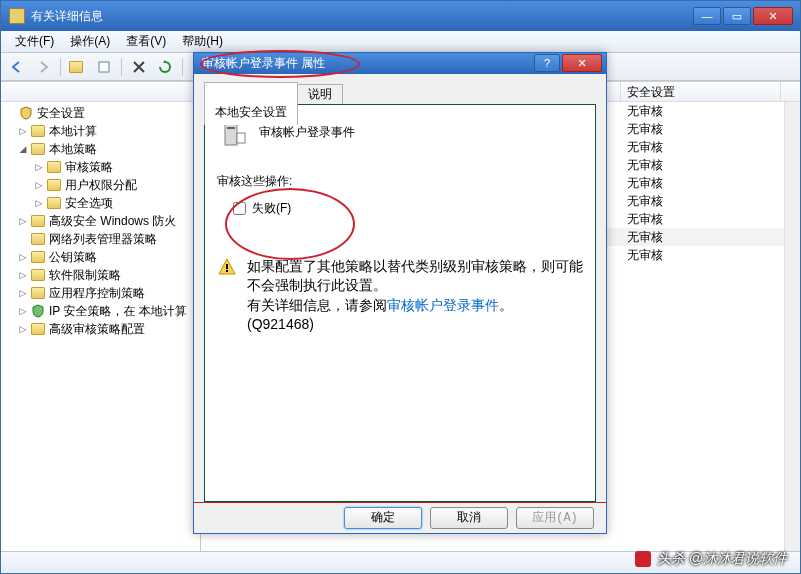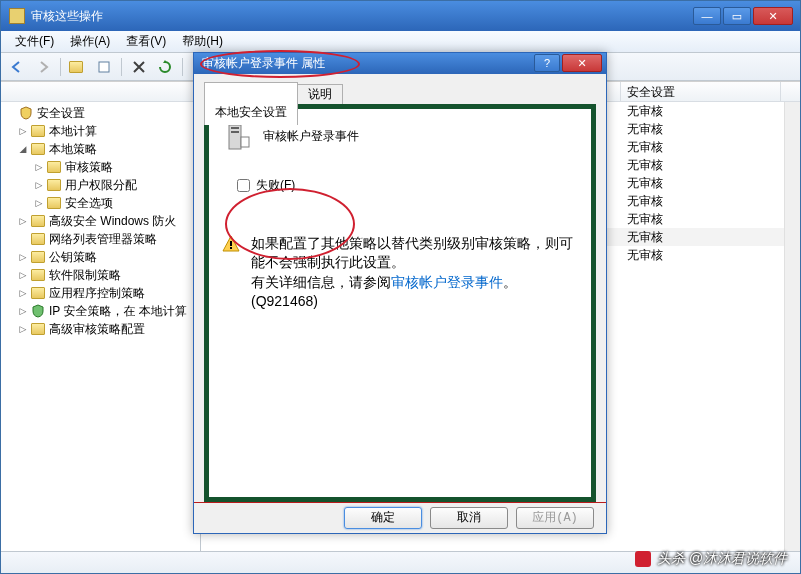--- a/index.html
+++ b/index.html
@@ -45,21 +45,21 @@
 .dialog { position: absolute; left: 193px; top: 52px; width: 414px; height: 482px; background: #f0f0f0; border: 1px solid #2c66b8; box-shadow: 0 0 10px rgba(0,0,0,0.3); display: flex; flex-direction: column; }
 .dlg-titlebar { height: 28px; background: linear-gradient(#4a8de0,#2c66b8); display: flex; align-items: center; color: #fff; font-size: 12px; padding-left: 8px; }
 .dlg-titlebar .spacer { flex: 1; }
 .dlg-help { width: 26px; height: 18px; background: linear-gradient(#5a9ae8,#3a7ad0); border: 1px solid #2a5a98; border-radius: 2px; color: #fff; font-size: 11px; display: flex; align-items: center; justify-content: center; margin-right: 2px; cursor: pointer; }
 .dlg-close { width: 40px; height: 18px; background: linear-gradient(#e06a6a,#c83838); border: 1px solid #a02020; border-radius: 2px; color: #fff; font-size: 11px; display: flex; align-items: center; justify-content: center; margin-right: 4px; cursor: pointer; }
 .dlg-body { flex: 1; padding: 8px 10px 0 10px; position: relative; }
 .tabs { display: flex; font-size: 12px; height: 22px; }
 .tab { padding: 21px 10px; background: #fff; border: 1px solid #b0b0b0; border-bottom: none; margin-right: -1px; cursor: pointer; position: relative; }
 .tab.active { z-index: 2; }
 .tab.inactive { background: #f0f0f0; top: 2px; height: 20px; padding-top: 1px; }
-.tab-panel { background: #fff; border: 5px solid #14532d; height: 398px; padding: 12px; font-size: 12px; position: relative; }
+.tab-panel { background: #fff; border: 1px solid #14532d; height: 398px; padding: 12px; font-size: 12px; position: relative; }
 .policy-row { display: flex; align-items: center; gap: 10px; margin-bottom: 24px; }
 .server-icon { width: 32px; height: 32px; }
 .checks-label { margin-bottom: 10px; }
 .chk-row { display: flex; align-items: center; margin-left: 16px; margin-bottom: 8px; }
 .chk-row input { margin-right: 6px; }
 .warn-row { display: flex; gap: 10px; margin-top: 40px; }
 .warn-icon { width: 20px; height: 20px; flex-shrink: 0; }
 .warn-text { font-size: 14px; line-height: 1.4; }
 .warn-text a { color: #0066cc; text-decoration: none; }
 .dlg-buttons { height: 42px; border-top: 1px solid #b91c1c; display: flex; align-items: center; justify-content: flex-end; padding-right: 12px; gap: 8px; background: #f0f0f0; }
@@ -77,21 +77,21 @@
 .statusbar { height: 22px; background: linear-gradient(#f5f8fc,#e8eef5); border-top: 1px solid #c0c8d0; }
 .scroll-stub { position: absolute; right: 0; top: 20px; bottom: 0; width: 16px; background: #f0f0f0; border-left: 1px solid #e0e0e0; }
 </style>
 </head>
 <body>
 
 <div class="main-window">
 
   <div class="titlebar">
     <div class="title-icon"></div>
-    <span>审核这些操作</span>
+    <span>有关详细信息</span>
     <div class="spacer"></div>
     <div class="win-btns">
       <div class="win-btn">—</div>
       <div class="win-btn">▭</div>
       <div class="win-btn close">✕</div>
     </div>
   </div>
 
   <div class="menubar">
     <div class="menu-item">文件(F)</div>
@@ -282,20 +282,21 @@
     <div class="tab-panel">
       <div class="policy-row">
         <svg class="server-icon" viewBox="0 0 32 32">
             <rect x="8" y="4" width="12" height="24" fill="#d8d8d8" stroke="#808080"></rect>
             <rect x="10" y="6" width="8" height="2" fill="#606060"></rect>
             <rect x="10" y="10" width="8" height="2" fill="#606060"></rect>
             <rect x="20" y="16" width="8" height="10" fill="#fff" stroke="#808080"></rect>
           </svg>
         <span>审核帐户登录事件</span>
       </div>
+      <div class="checks-label">审核这些操作:</div>
       <div class="chk-row">
         <input type="checkbox" style="">
         <span>失败(F)</span>
       </div>
       <div class="warn-row">
         <svg class="warn-icon" viewBox="0 0 20 20">
             <path d="M10 2 L18 17 L2 17 Z" fill="#ffd050" stroke="#c09000"></path>
             <rect x="9" y="7" width="2" height="5" fill="#000"></rect>
             <rect x="9" y="13" width="2" height="2" fill="#000"></rect>
           </svg>

